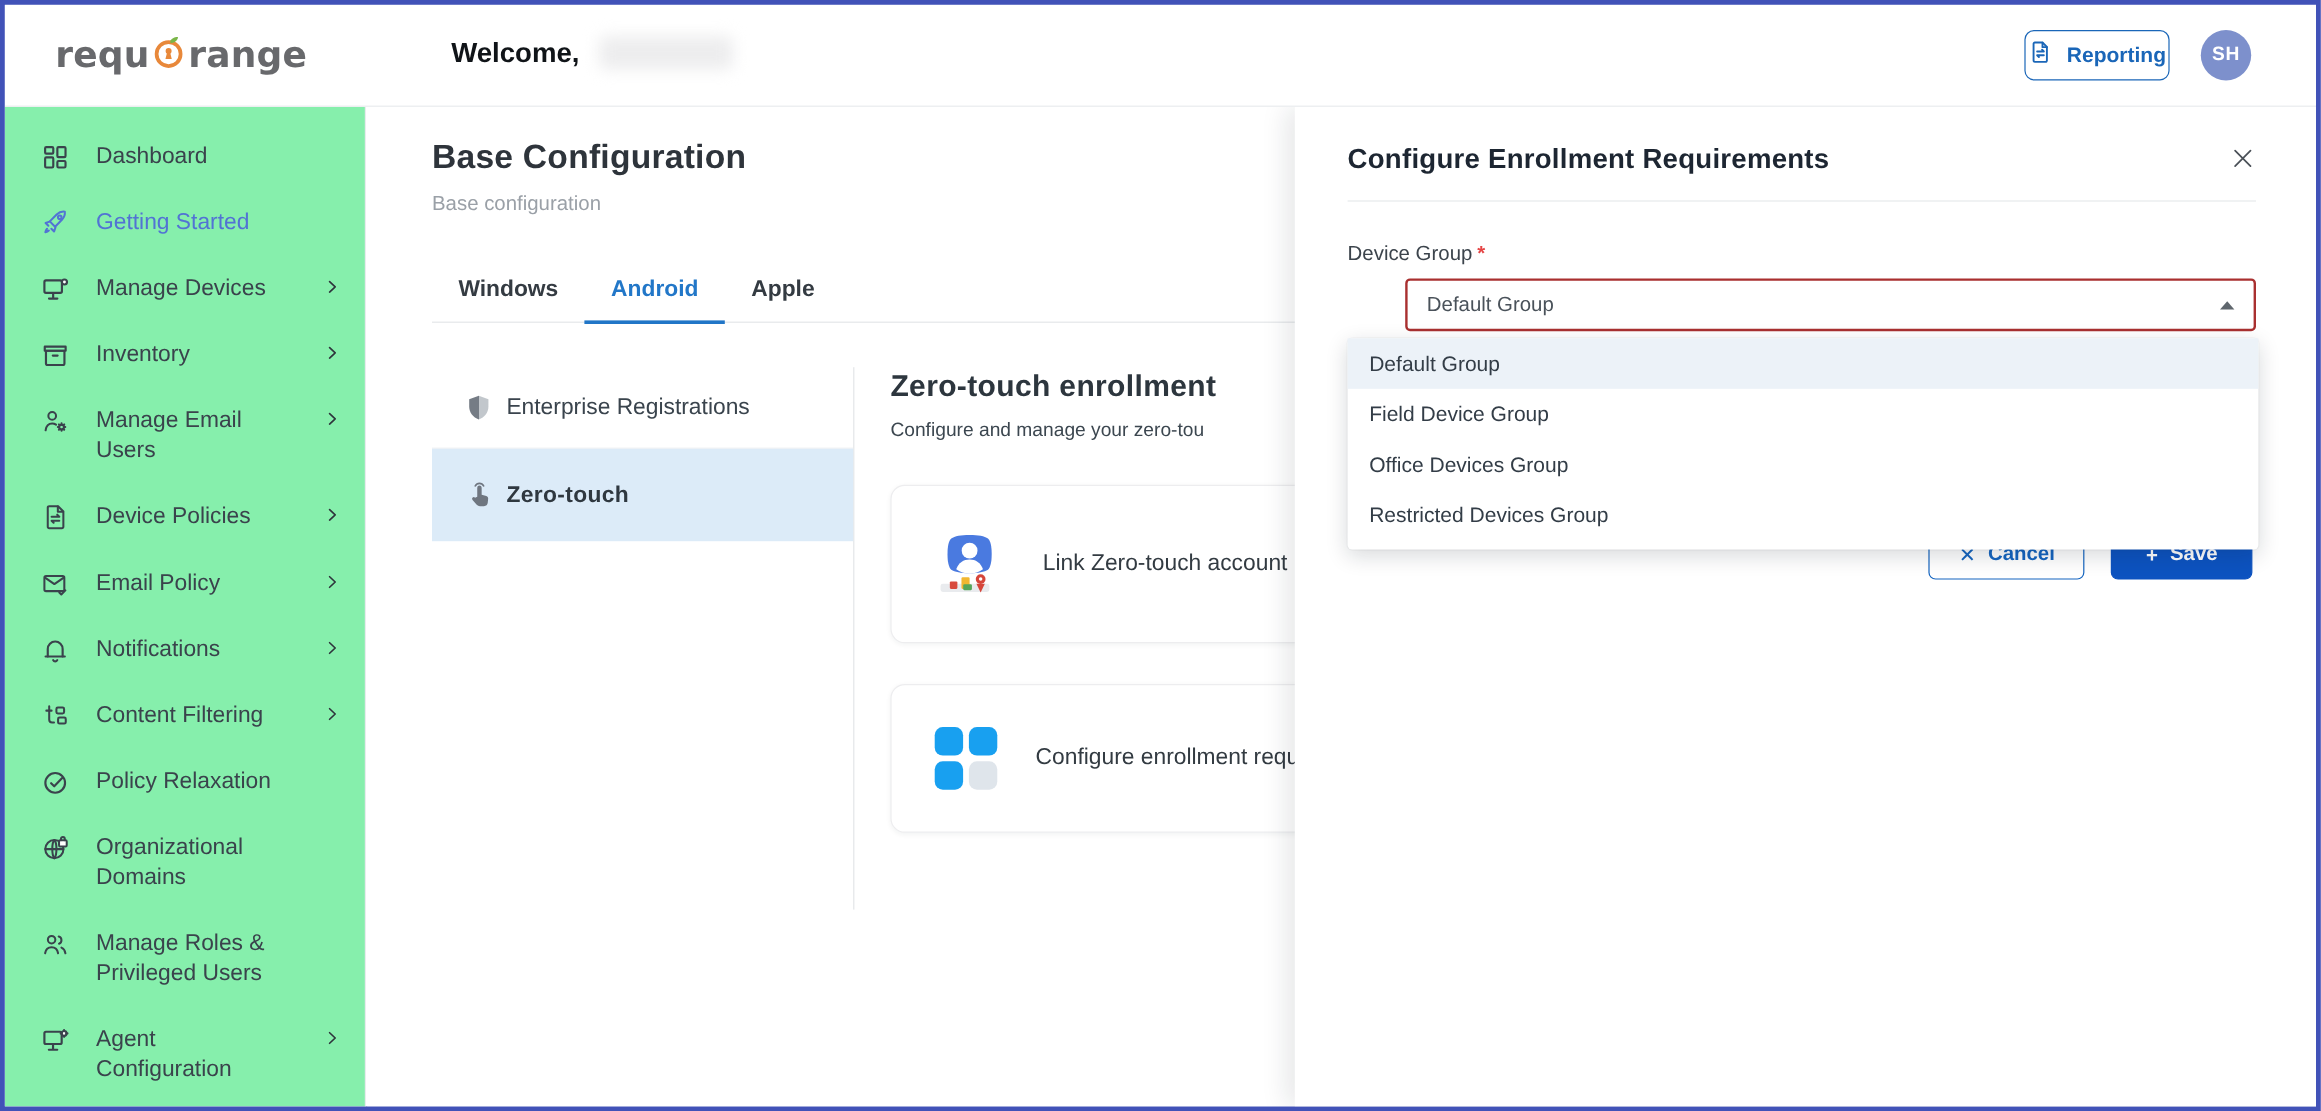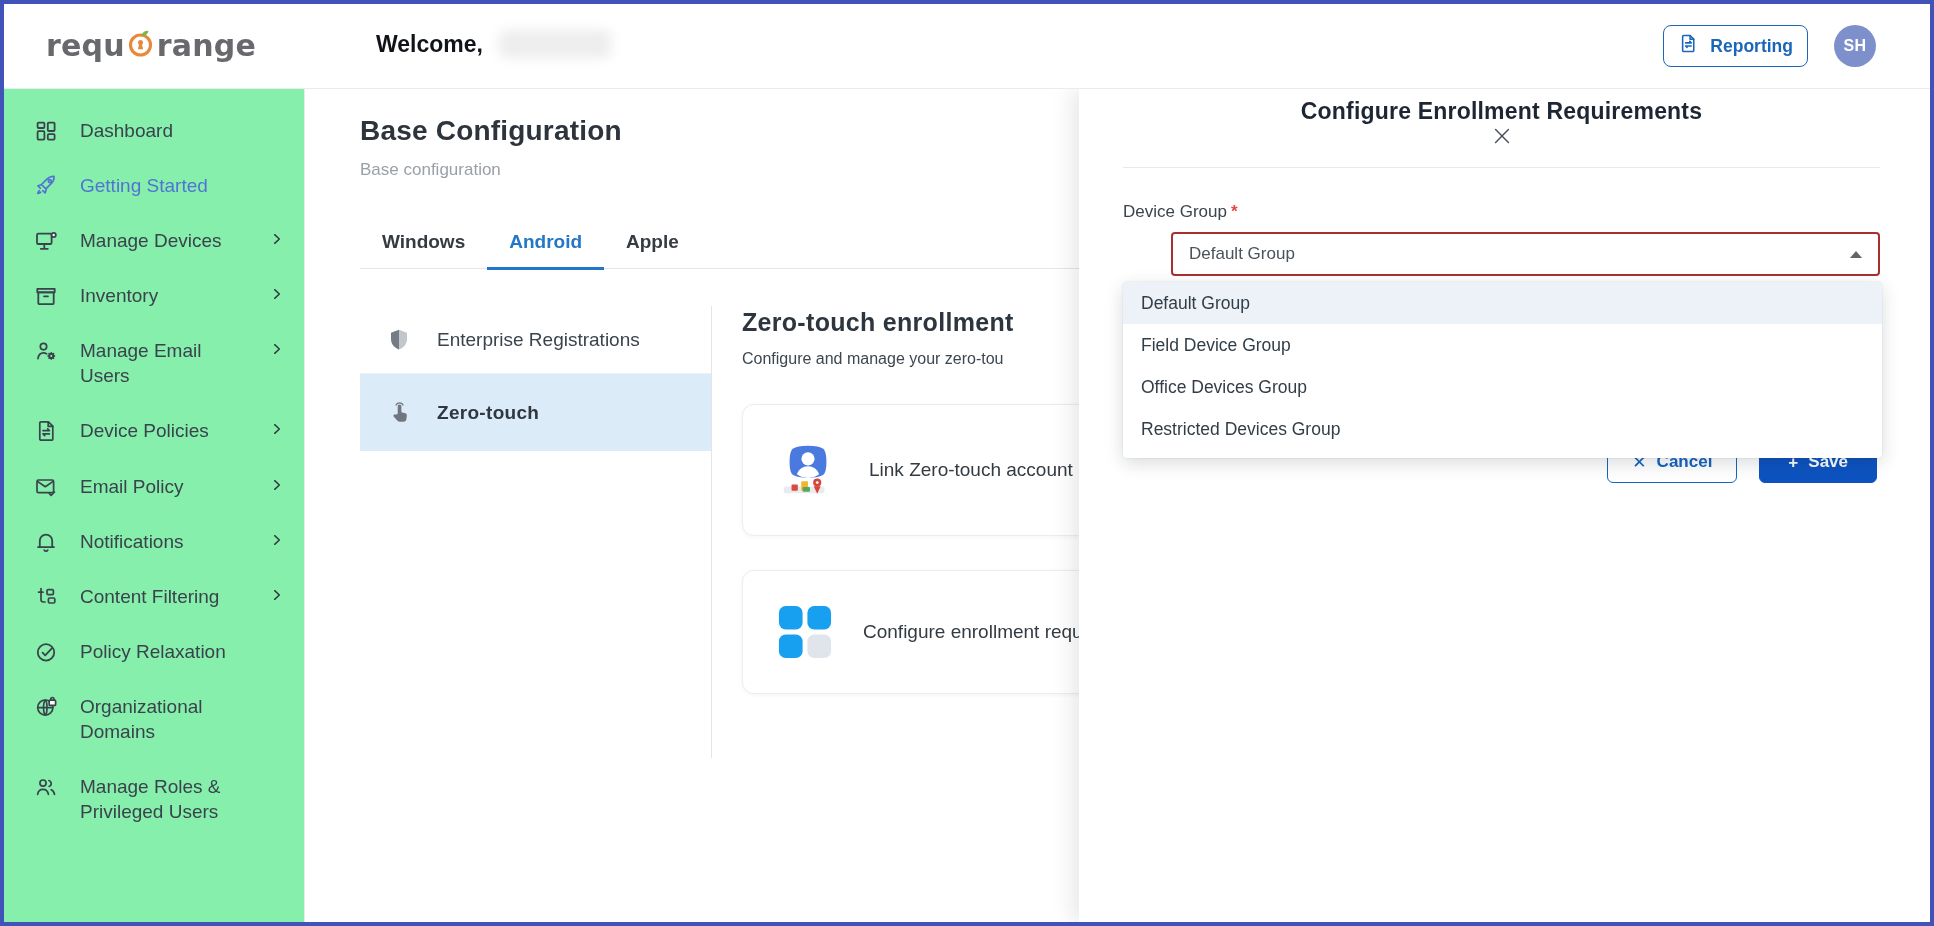--- a/index.html
+++ b/index.html
@@ -6,21 +6,21 @@
   body{width:1934px;height:926px;overflow:hidden;font-family:"Liberation Sans","DejaVu Sans",sans-serif;-webkit-font-smoothing:antialiased;}
   .frame{position:absolute;inset:0;border:4px solid #4152b8;box-sizing:border-box;background:#fff;overflow:hidden;}
 
   
   .header{position:absolute;top:0;left:0;right:0;height:84px;background:#fff;border-bottom:1px solid #e9ebee;z-index:6;}
   .brand{position:absolute;left:42px;top:22px;display:flex;align-items:center;font-family:"DejaVu Sans",sans-serif;font-weight:700;font-size:30px;color:#68696c;letter-spacing:.2px;}
   .brand .icn svg{width:30px;height:30px;margin:2px 1px 0;}
   .welcome{position:absolute;left:372px;top:26px;display:flex;align-items:center;gap:16px;font-size:23px;font-weight:600;color:#101418;}
   .blur-name{display:inline-block;width:112px;height:28px;border-radius:6px;background:#ededee;filter:blur(6px);}
   .header-right{position:absolute;right:54px;top:0;height:84px;display:flex;align-items:center;gap:26px;}
-  .btn-reporting{display:flex;align-items:center;gap:11px;height:42px;padding:0 14px;background:#fff;border:1.7px solid #1a66b8;border-radius:8px;color:#1a66b8;font-size:17.5px;font-weight:700;cursor:pointer;font-family:inherit;}
+  .btn-reporting{display:flex;align-items:center;gap:11px;height:42px;padding:0 2px;background:#fff;border:1.7px solid #1a66b8;border-radius:8px;color:#1a66b8;font-size:17.5px;font-weight:700;cursor:pointer;font-family:inherit;}
   .btn-reporting svg{width:21px;height:21px;}
   .avatar{width:42px;height:42px;border-radius:50%;background:#7d90cc;color:#fff;font-size:16px;font-weight:700;display:flex;align-items:center;justify-content:center;letter-spacing:.5px;cursor:pointer;}
 
   
   .sidebar{position:absolute;top:85px;left:0;width:301px;bottom:0;background:#86efac;border-right:1px solid #e9ebee;box-sizing:border-box;padding-top:14px;z-index:2;}
   .side-item{display:flex;align-items:flex-start;gap:22px;padding:15px 20px 15px 30px;color:#3a434c;font-size:19px;cursor:pointer;line-height:1.32;}
   .side-item .icn{flex:0 0 24px;margin-top:1px;}
   .side-item .icn svg{width:24px;height:24px;display:block;}
   .side-item .lbl{flex:1;max-width:168px;}
   .side-item .chev{flex:0 0 14px;margin-top:4px;margin-left:2px;color:#2e353c;}
@@ -30,35 +30,35 @@
   
   .main{position:absolute;top:85px;left:302px;right:0;bottom:0;background:#fff;z-index:1;}
   .main-inner{padding:26px 0 0 54px;}
   .page-title{margin:0;font-size:28px;font-weight:700;color:#2e343b;letter-spacing:.2px;}
   .page-sub{margin:13px 0 0;font-size:17px;color:#9aa0a7;}
   .tabs{display:flex;margin-top:36px;border-bottom:1px solid #e4e6e9;width:742px;}
   .tab{padding:15px 22px 14px;font-size:19px;font-weight:600;color:#343b42;cursor:pointer;border-bottom:3px solid transparent;margin-bottom:-2px;}
   .tab.active{color:#2277c8;border-bottom-color:#2176c7;}
   .content-row{display:flex;margin-top:37px;}
   .subnav{width:352px;border-right:1px solid #e3e5e8;height:452px;box-sizing:border-box;}
-  .subnav-item{height:67px;display:flex;align-items:center;gap:25px;padding-left:26px;font-size:19px;color:#3a444d;cursor:pointer;}
+  .subnav-item{height:67px;display:flex;align-items:center;gap:10px;padding-left:26px;font-size:19px;color:#3a444d;cursor:pointer;}
   .subnav-item .icn svg{width:26px;height:26px;display:block;}
   .subnav-item:first-child{border-bottom:1px solid #eef0f3;}
   .subnav-item.selected{background:#dcebf8;height:77px;font-weight:700;color:#2f3840;letter-spacing:.3px;}
   .section{padding-left:30px;}
   .section-title{margin:2px 0 0;font-size:25px;font-weight:700;color:#2d363e;letter-spacing:.3px;}
   .section-desc{margin:13px 0 0;font-size:16px;color:#3c4750;}
   .card{width:600px;height:132px;margin-top:36px;border:1px solid #ededef;border-radius:12px;background:#fff;display:flex;align-items:center;gap:30px;padding-left:34px;box-sizing:border-box;box-shadow:0 1px 4px rgba(20,30,40,.05);cursor:pointer;}
   .card+.card{margin-top:34px;height:124px;}
   .card .icn svg{display:block;}
   .card .lbl{font-size:19px;color:#333b42;font-weight:500;white-space:nowrap;}
 
   
   .drawer{position:absolute;top:85px;left:1075px;right:0;bottom:0;background:#fff;z-index:5;box-shadow:-7px 0 20px rgba(15,25,40,.10);padding:28px 50px 0 44px;box-sizing:border-box;}
-  .drawer-head{display:flex;align-items:center;justify-content:flex-end;height:30px;flex-direction:column;}
+  .drawer-head{display:flex;align-items:center;justify-content:space-between;height:30px;}
   .drawer-title{margin:0;font-size:23px;font-weight:700;color:#1d2632;letter-spacing:.2px;}
   .close{width:22px;height:22px;cursor:pointer;color:#4b5158;}
   .close svg{width:22px;height:22px;display:block;}
   .drawer-sep{border:none;border-top:1px solid #e7e9ec;margin:20px 0 0;}
   .field-label{margin-top:34px;font-size:17px;color:#3c444c;}
   .req{color:#e54545;margin-left:4px;font-weight:700;}
   .select-wrap{position:relative;margin-top:10px;padding-left:48px;}
   .select{height:44px;border:2px solid #a93030;border-radius:4px;background:#fff;display:flex;align-items:center;justify-content:space-between;padding:0 16px;box-sizing:border-box;cursor:pointer;}
   .select .val{font-size:17px;color:#4a525a;}
   .caret-up{width:0;height:0;border-left:6px solid transparent;border-right:6px solid transparent;border-bottom:7px solid #5f666d;}
@@ -259,20 +259,36 @@
         </div>
         <div class="side-item">
           <span class="icn">
             <svg viewBox="0 0 24 24" fill="none" stroke="currentColor" stroke-width="1.7" stroke-linecap="round" stroke-linejoin="round">
               <circle cx="9" cy="8.1" r="3.1"></circle>
               <path d="M3.6 19.4c.5-3.2 2.7-5 5.4-5s4.9 1.8 5.4 5"></path>
               <path d="M14.9 5.5a3.1 3.1 0 0 1 .3 5.9M17.2 14.7c1.9.8 3 2.5 3.3 4.7"></path>
             </svg>
           </span>
           <span class="lbl">Manage Roles &amp; Privileged Users</span>
+        </div>
+        <div class="side-item">
+          <span class="icn">
+            <svg viewBox="0 0 24 24" fill="none" stroke="currentColor" stroke-width="1.8" stroke-linecap="round" stroke-linejoin="round">
+              <rect x="3" y="4.8" width="14.4" height="10.2" rx="1.3"></rect>
+              <path d="M10.2 15.2v4M6.7 19.8h7"></path>
+              <circle cx="19.4" cy="6.2" r="2" fill="#fff"></circle>
+              <path d="M19.4 3.4v.9M19.4 8.1v.9M16.6 6.2h.9M21.3 6.2h.9"></path>
+            </svg>
+          </span>
+          <span class="lbl">Agent Configuration</span>
+          <span class="icn chev">
+            <svg viewBox="0 0 24 24" fill="none" stroke="currentColor" stroke-width="2.4" stroke-linecap="round" stroke-linejoin="round">
+              <path d="M8 4.5l8 7.5-8 7.5"></path>
+            </svg>
+          </span>
         </div>
       </nav>
   </aside>
 
   <main class="main">
     <div class="main-inner">
       <h1 class="page-title">Base Configuration</h1>
       <p class="page-sub">Base configuration</p>
       <div class="tabs">
           <div class="tab">Windows</div>

